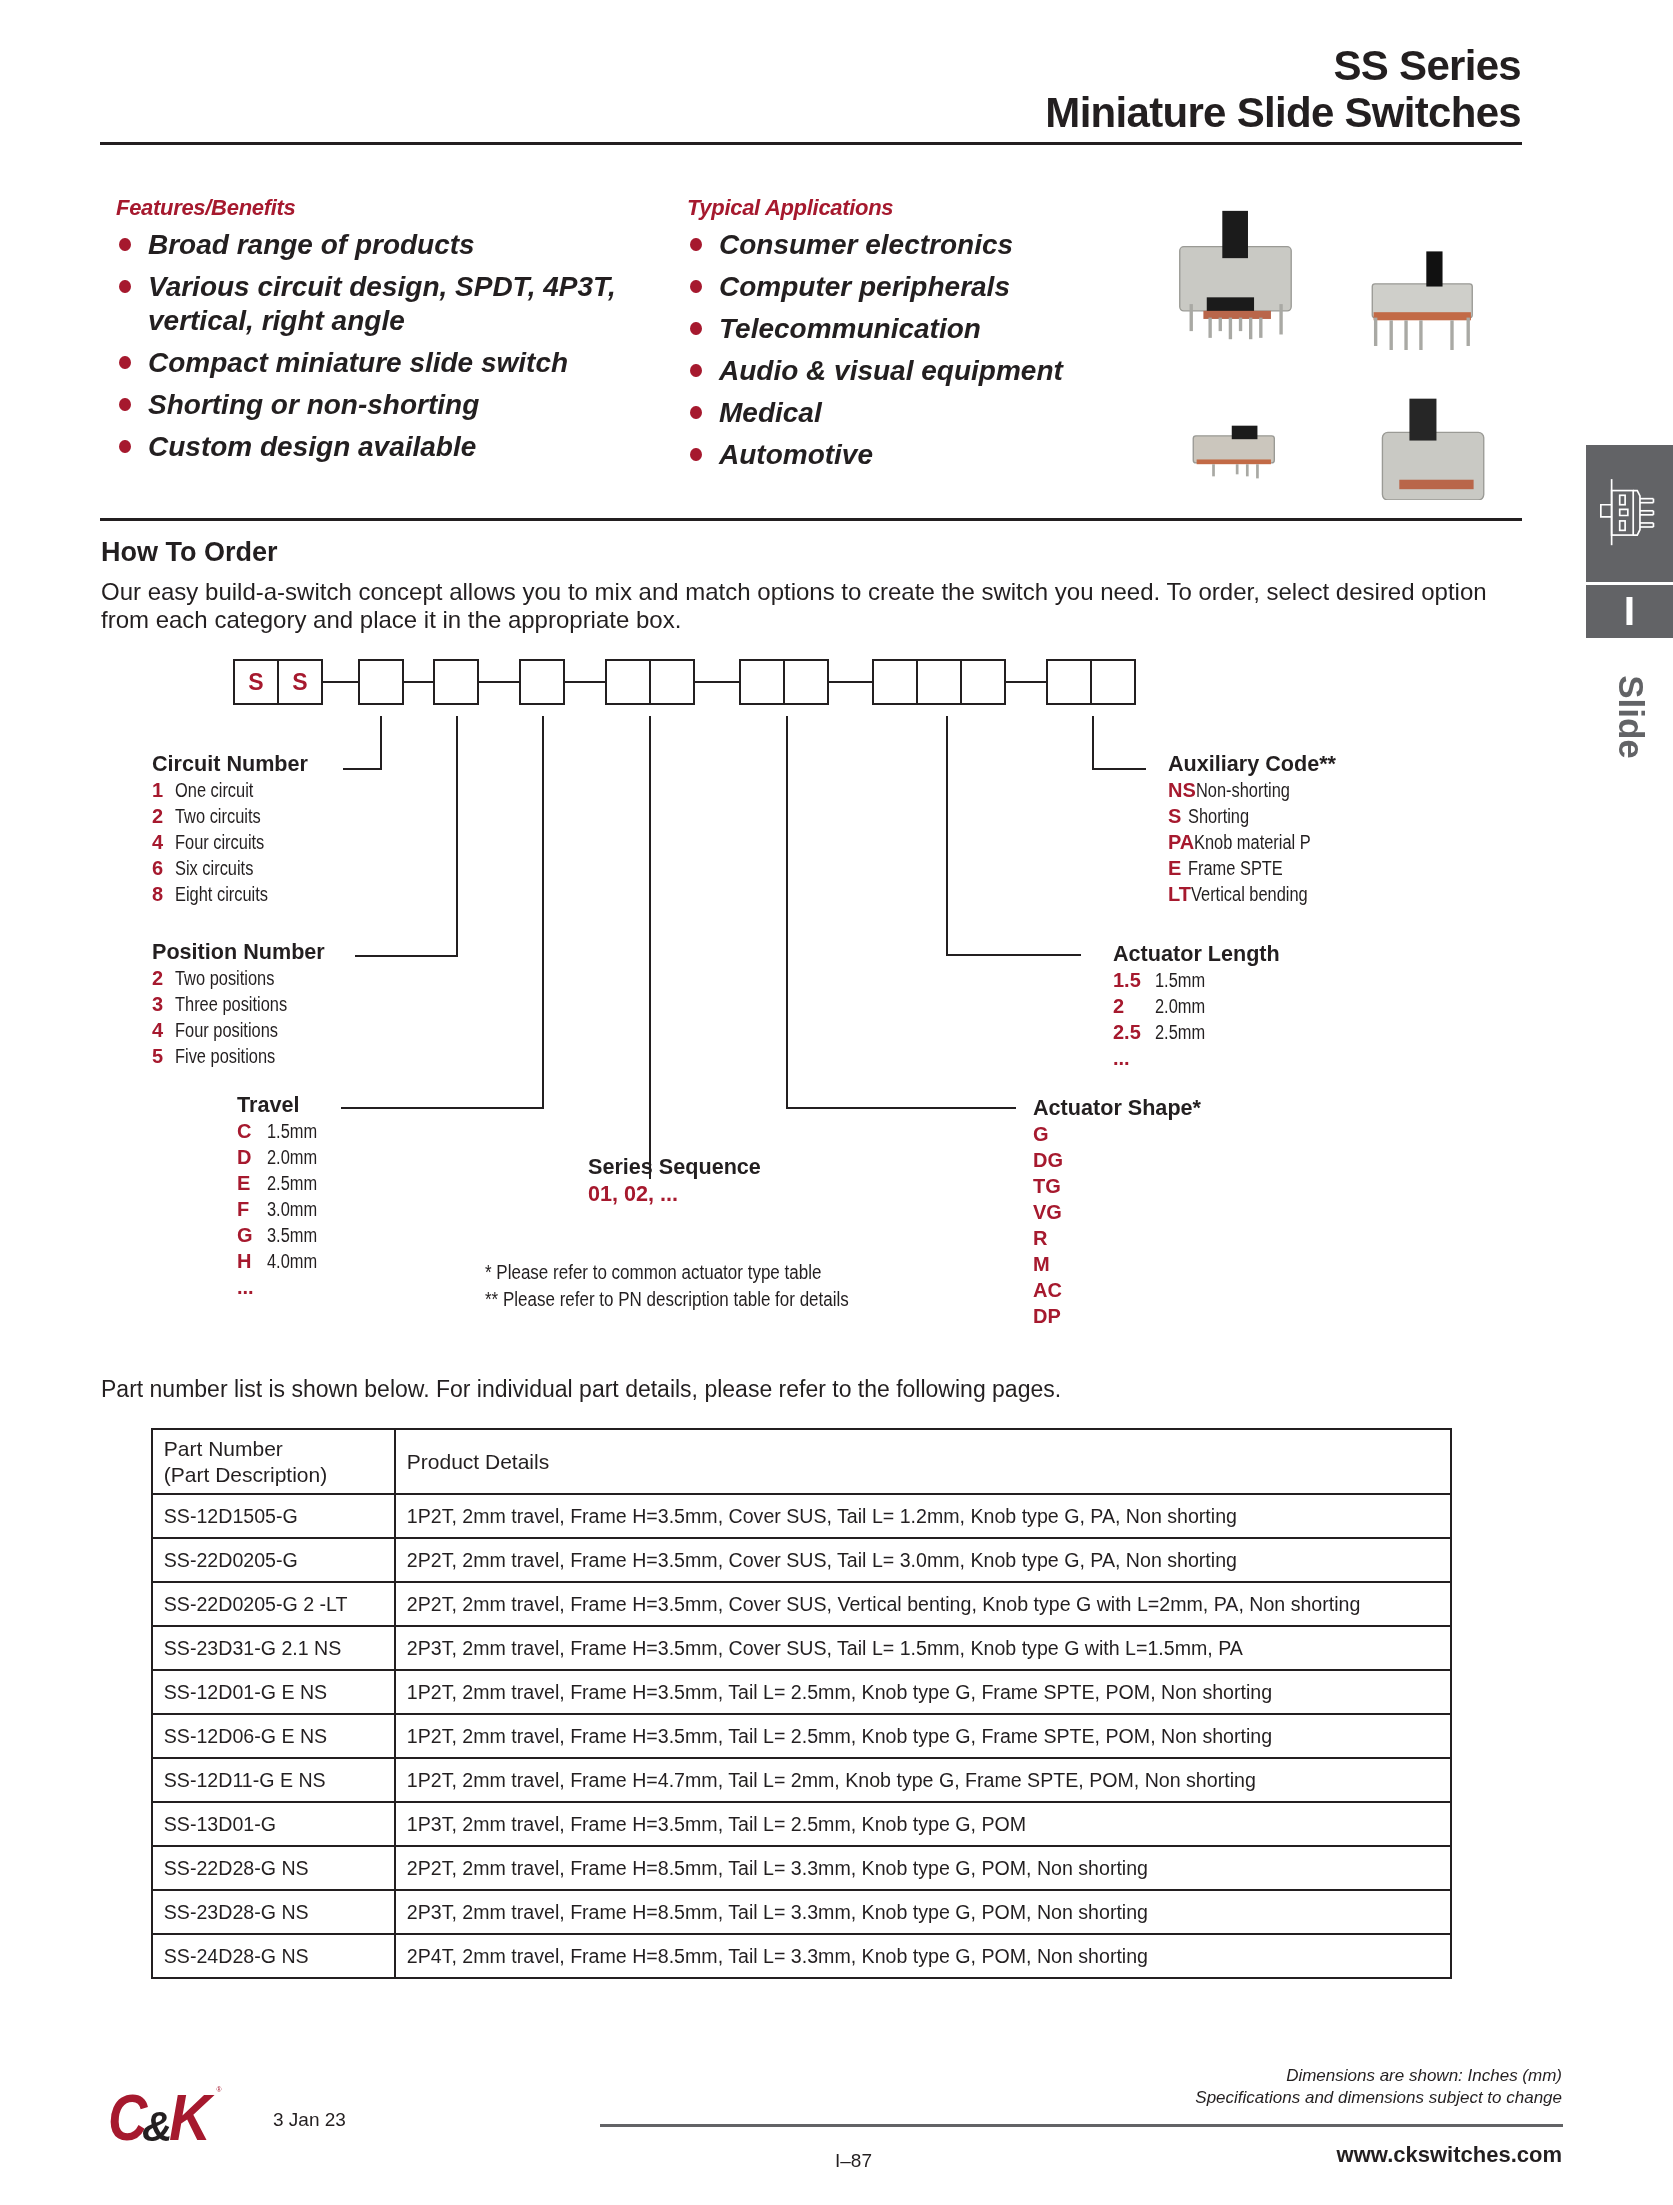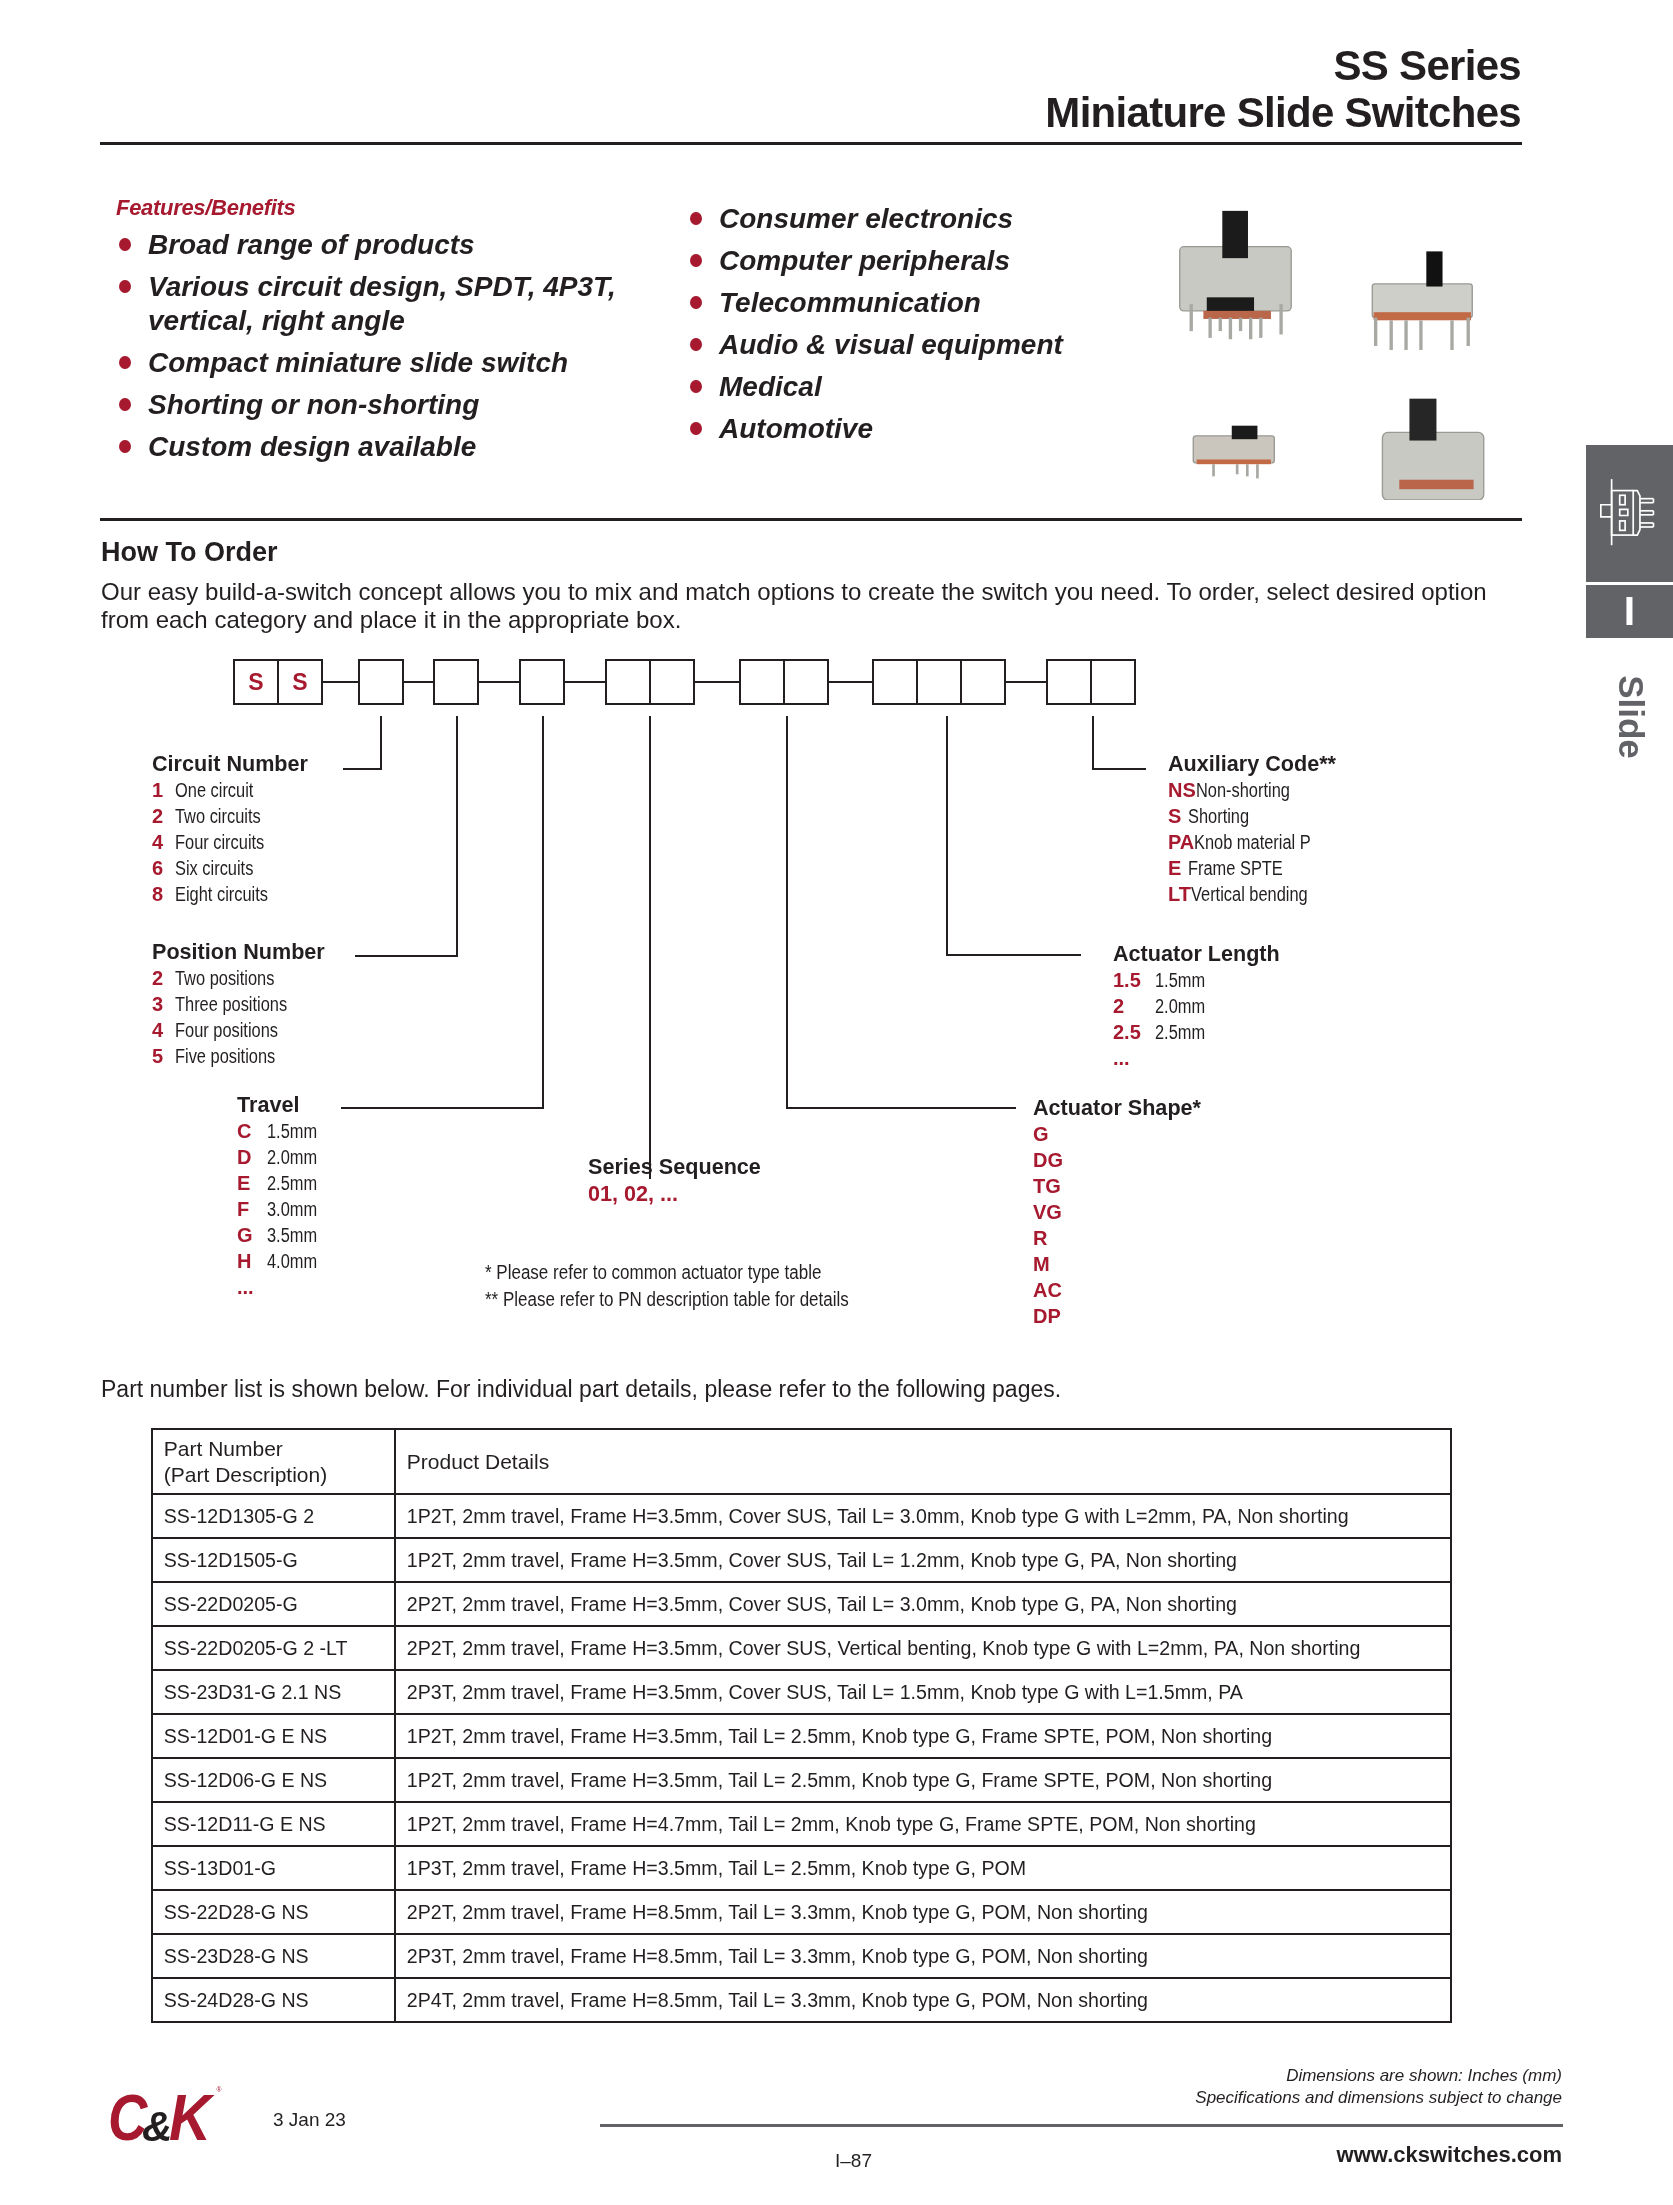--- a/index.html
+++ b/index.html
@@ -75,20 +75,21 @@
   <ul class="bullets" id="features-list" style="margin-top:6.8px;">
       <li><span class="dot"></span><span>Broad range of products</span></li>
       <li><span class="dot"></span><span>Various circuit design, SPDT, 4P3T, vertical, right angle</span></li>
       <li><span class="dot"></span><span>Compact miniature slide switch</span></li>
       <li><span class="dot"></span><span>Shorting or non-shorting</span></li>
       <li><span class="dot"></span><span>Custom design available</span></li>
     </ul>
 </div>
 
 <div class="abs" style="left:687px; top:195px; width:473px;">
+  <div class="col-head">Typical Applications</div>
   <ul class="bullets" id="apps-list" style="margin-top:6.8px;">
       <li><span class="dot"></span><span>Consumer electronics</span></li>
       <li><span class="dot"></span><span>Computer peripherals</span></li>
       <li><span class="dot"></span><span>Telecommunication</span></li>
       <li><span class="dot"></span><span>Audio &amp; visual equipment</span></li>
       <li><span class="dot"></span><span>Medical</span></li>
       <li><span class="dot"></span><span>Automotive</span></li>
     </ul>
 </div>
 
@@ -297,24 +298,20 @@
 <div class="abs pn-intro">Part number list is shown below. For individual part details, please refer to the following pages.</div>
 <table class="parts">
   <tbody id="parts-body">
     <tr class="head">
       <td class="pn">
         <div>Part Number</div>
         <div>(Part Description)</div>
       </td>
       <td>Product Details</td>
     </tr>
-  <tr>
-        <td class="pn">SS-12D1305-G 2</td>
-        <td>1P2T, 2mm travel, Frame H=3.5mm, Cover SUS, Tail L= 3.0mm, Knob type G with L=2mm, PA, Non shorting</td>
-      </tr>
       <tr>
         <td class="pn">SS-12D1505-G</td>
         <td>1P2T, 2mm travel, Frame H=3.5mm, Cover SUS, Tail L= 1.2mm, Knob type G, PA, Non shorting</td>
       </tr>
       <tr>
         <td class="pn">SS-22D0205-G</td>
         <td>2P2T, 2mm travel, Frame H=3.5mm, Cover SUS, Tail L= 3.0mm, Knob type G, PA, Non shorting</td>
       </tr>
       <tr>
         <td class="pn">SS-22D0205-G 2 -LT</td>

